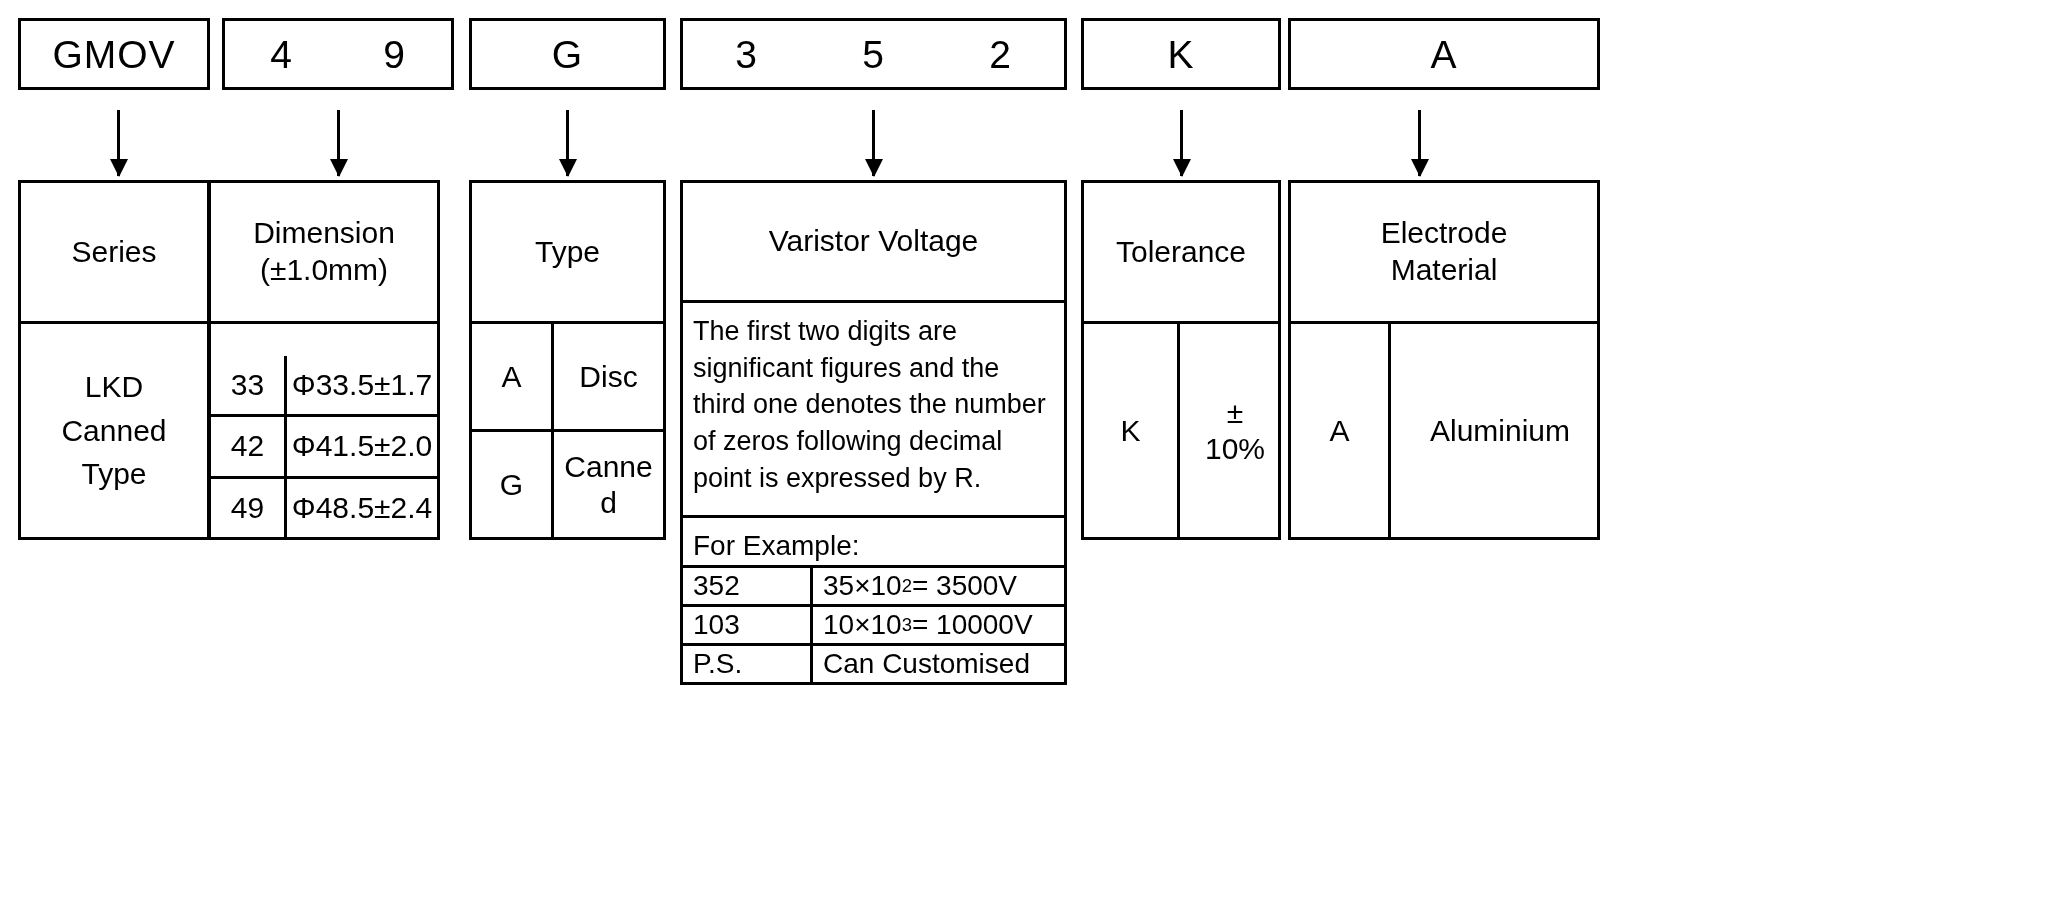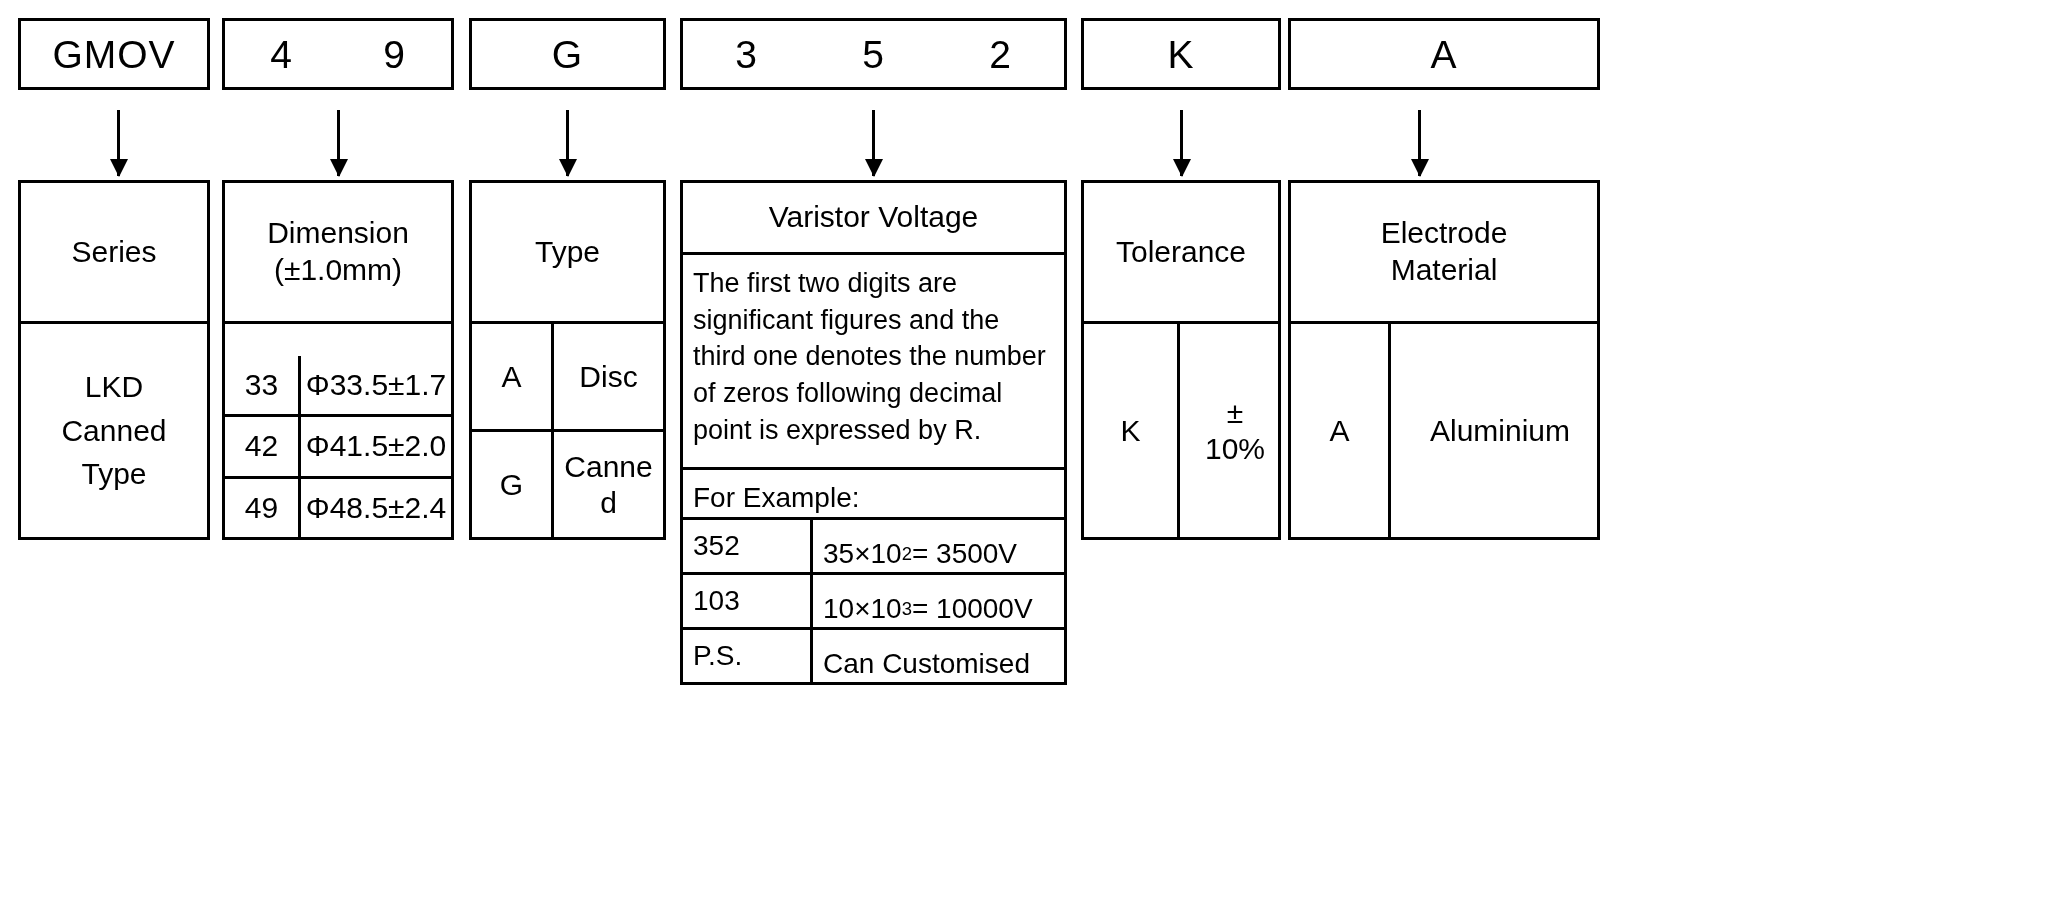--- a/index.html
+++ b/index.html
@@ -151,21 +151,21 @@
     border-right: 3px solid #000;
     font-size: 28px;
     padding: 2px 6px 2px 10px;
     text-align: left;
     display: flex;
     align-items: center;
   }
   .vv-ex-calc {
     flex: 1;
     font-size: 28px;
-    padding: 18px 6px 2px 10px;
+    padding: 2px 6px 2px 10px;
     text-align: left;
     display: flex;
     align-items: center;
   }
   sup { font-size: 0.66em; vertical-align: super; line-height: 0; }
 </style>
 </head>
 <body>
 
 <div id="stage">
@@ -206,21 +206,21 @@
 
   <div class="panel" style="left:18px; top:180px; width:192px; height:360px;">
     <div class="panel-head" style="height:141px;">Series</div>
     <div class="panel-body">
       <div class="merged-cell" style="white-space:pre-line;">LKD
 Canned
 Type</div>
     </div>
   </div>
 
-  <div class="panel" style="left:222px; top:180px; width:232px; height:360px;gap:32px;">
+  <div class="panel" style="left:208px; top:180px; width:232px; height:360px;gap:32px;">
     <div class="panel-head" style="height:141px; flex-direction:column;">
       <span>Dimension</span>
       <span>(±1.0mm)</span>
     </div>
     <div class="panel-body">
       <div class="kv-rows">
         <div class="kv-row">
           <div class="kv-key">33</div>
           <div class="kv-val">Φ33.5±1.7</div>
         </div>

